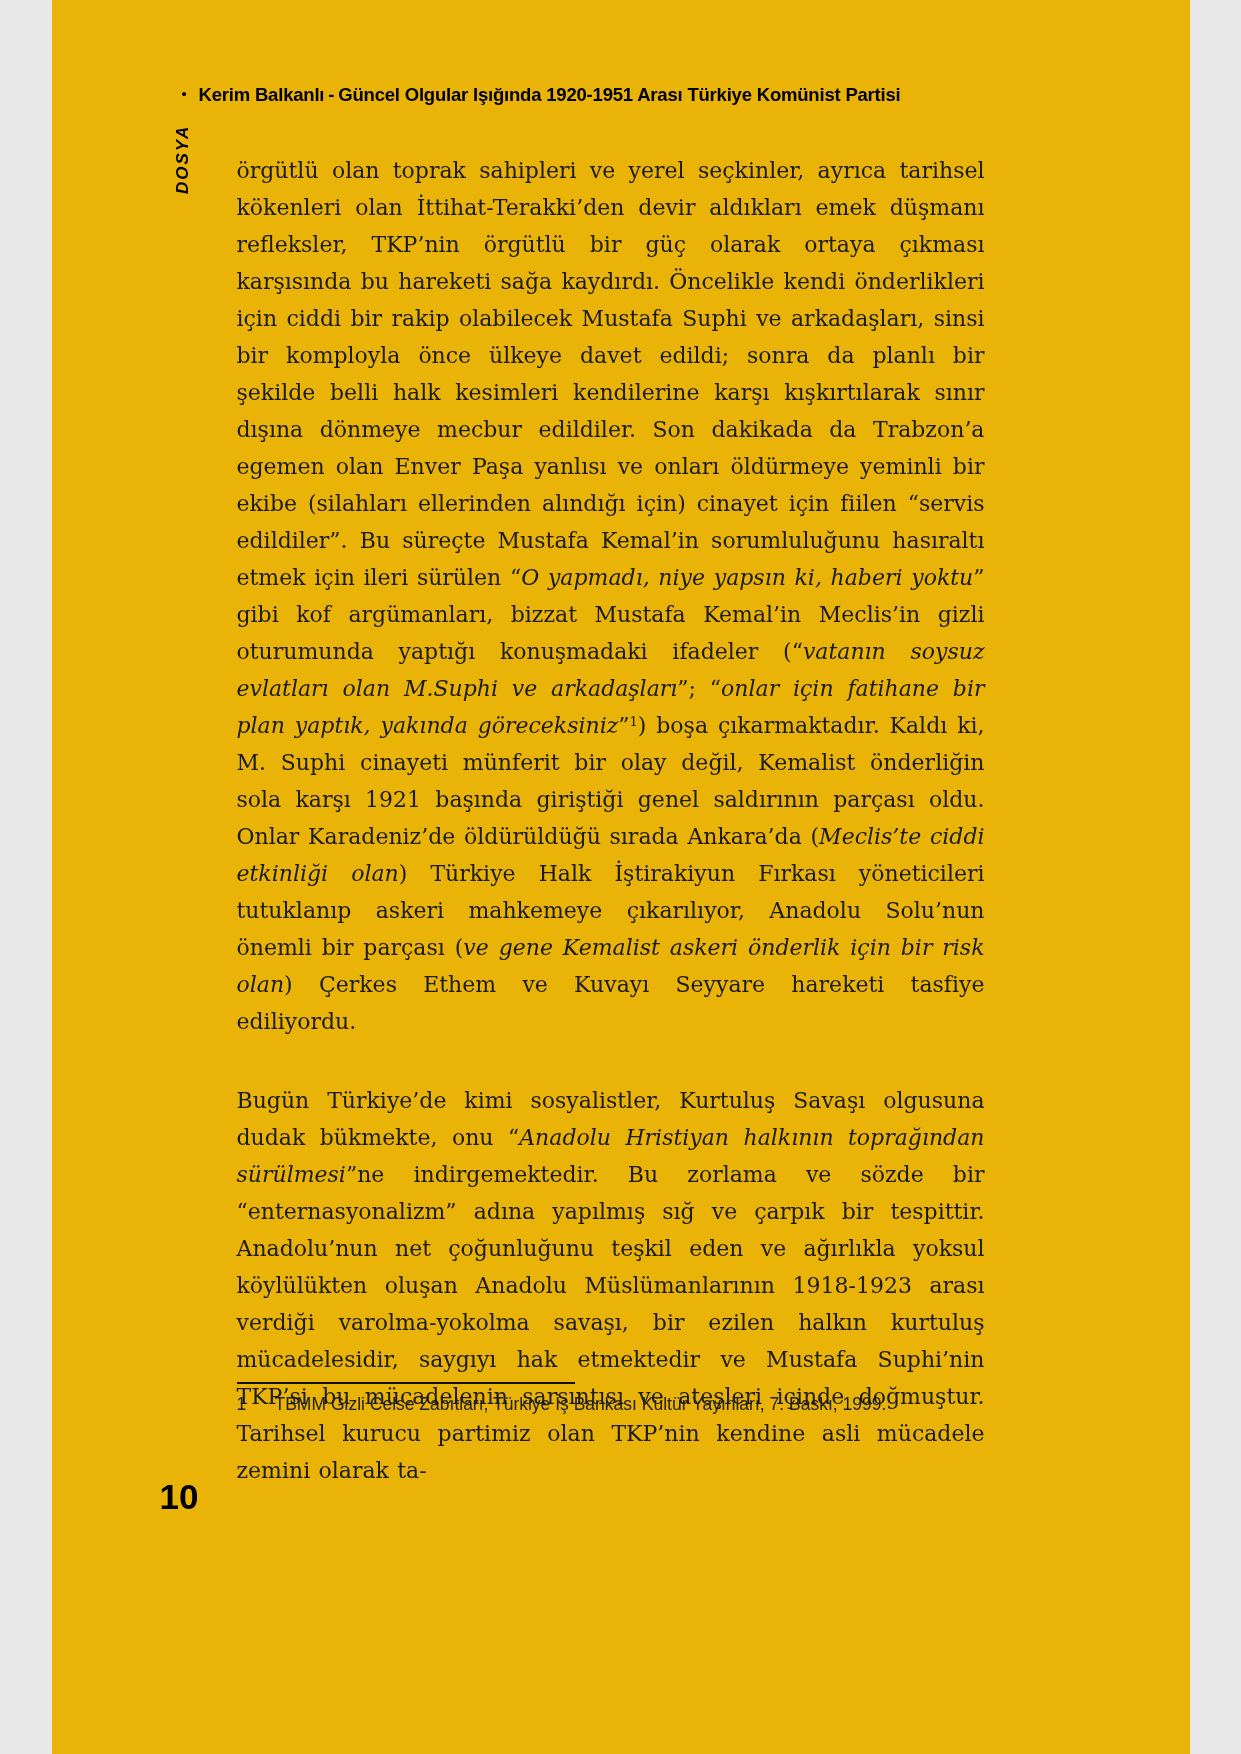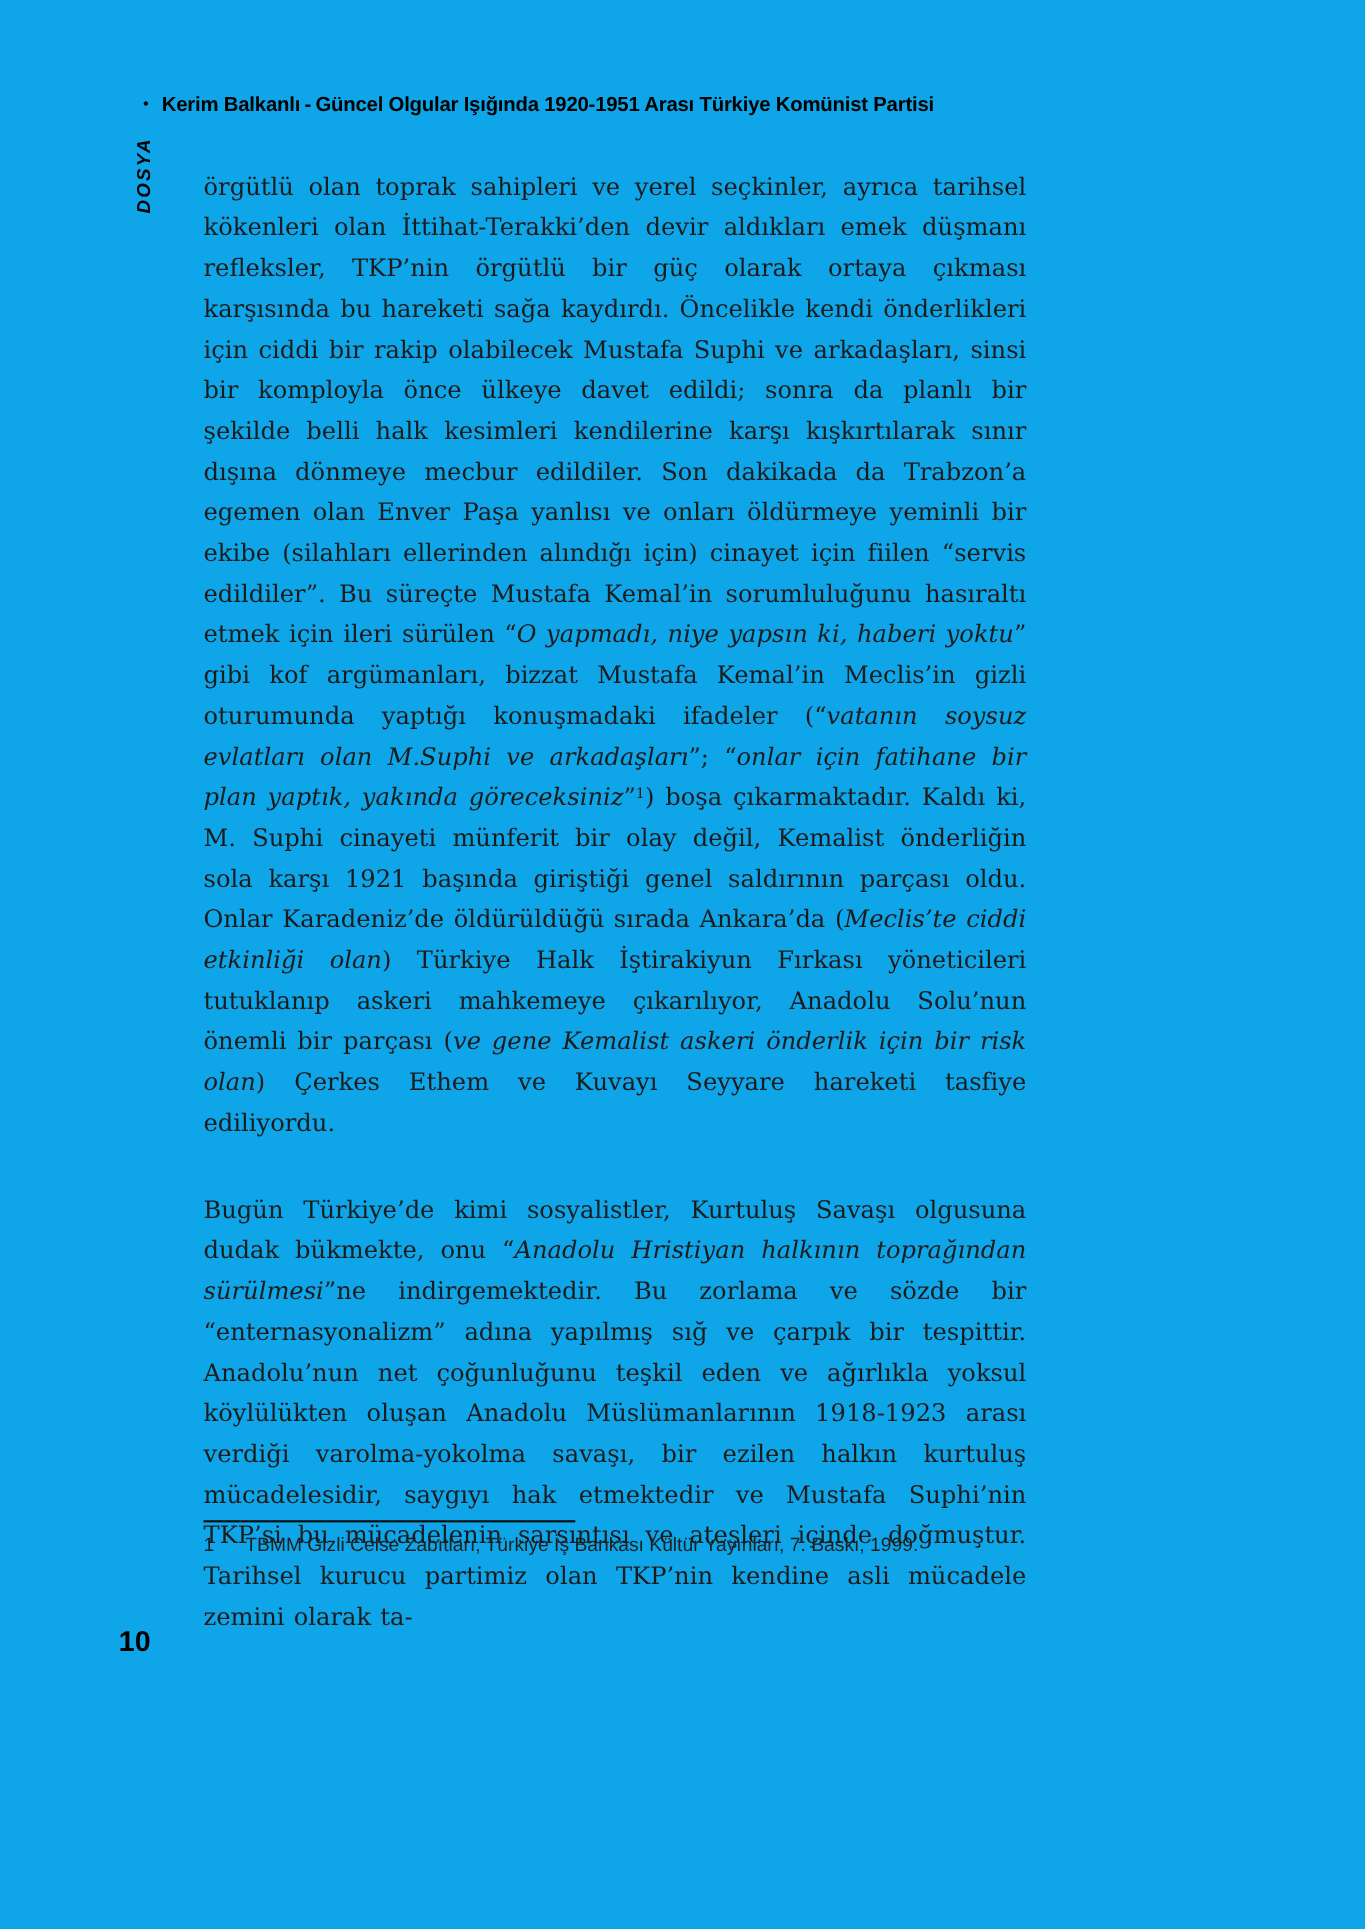--- a/index.html
+++ b/index.html
@@ -1,21 +1,21 @@
 <!DOCTYPE html>
 <html lang="tr"><head>
 <meta charset="utf-8">
 <style>
   html, body { margin: 0; padding: 0; background: #e8e8e8; }
   .page {
     position: relative;
-    width: 1241px;
+    width: 1138px;
     height: 1754px;
     margin: 0 auto;
-    background: #0ea5e9;
+    background: #eab308;
     color: #1c1c1c;
     font-family: "DejaVu Serif", serif;
     overflow: hidden;
   }
 
   
   .header {
     position: absolute;
     top: 84px;
     left: 130px;
@@ -83,21 +83,21 @@
   .footnote-number { width: 38px; flex: 0 0 auto; }
   .footnote-text { flex: 1; }
 
   
   .page-number {
     position: absolute;
     left: 108px;
     top: 1477px;
     font-family: "Liberation Sans", sans-serif;
     font-weight: 700;
-    font-size: 26px;
+    font-size: 35px;
     color: #000;
   }
 </style>
 </head>
 <body>
 
 <div class="page">
 
   <div class="header">
     <span class="bullet">•</span><span class="author">Kerim Balkanlı</span><span class="sep">-</span><span class="title">Güncel Olgular Işığında 1920-1951 Arası Türkiye Komünist Partisi</span>

